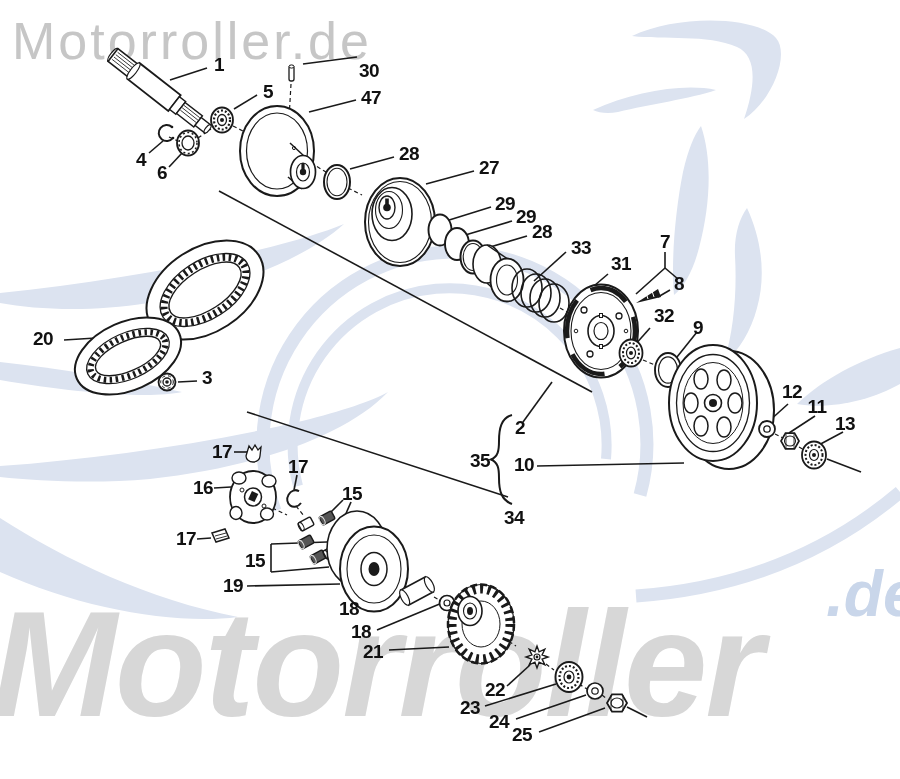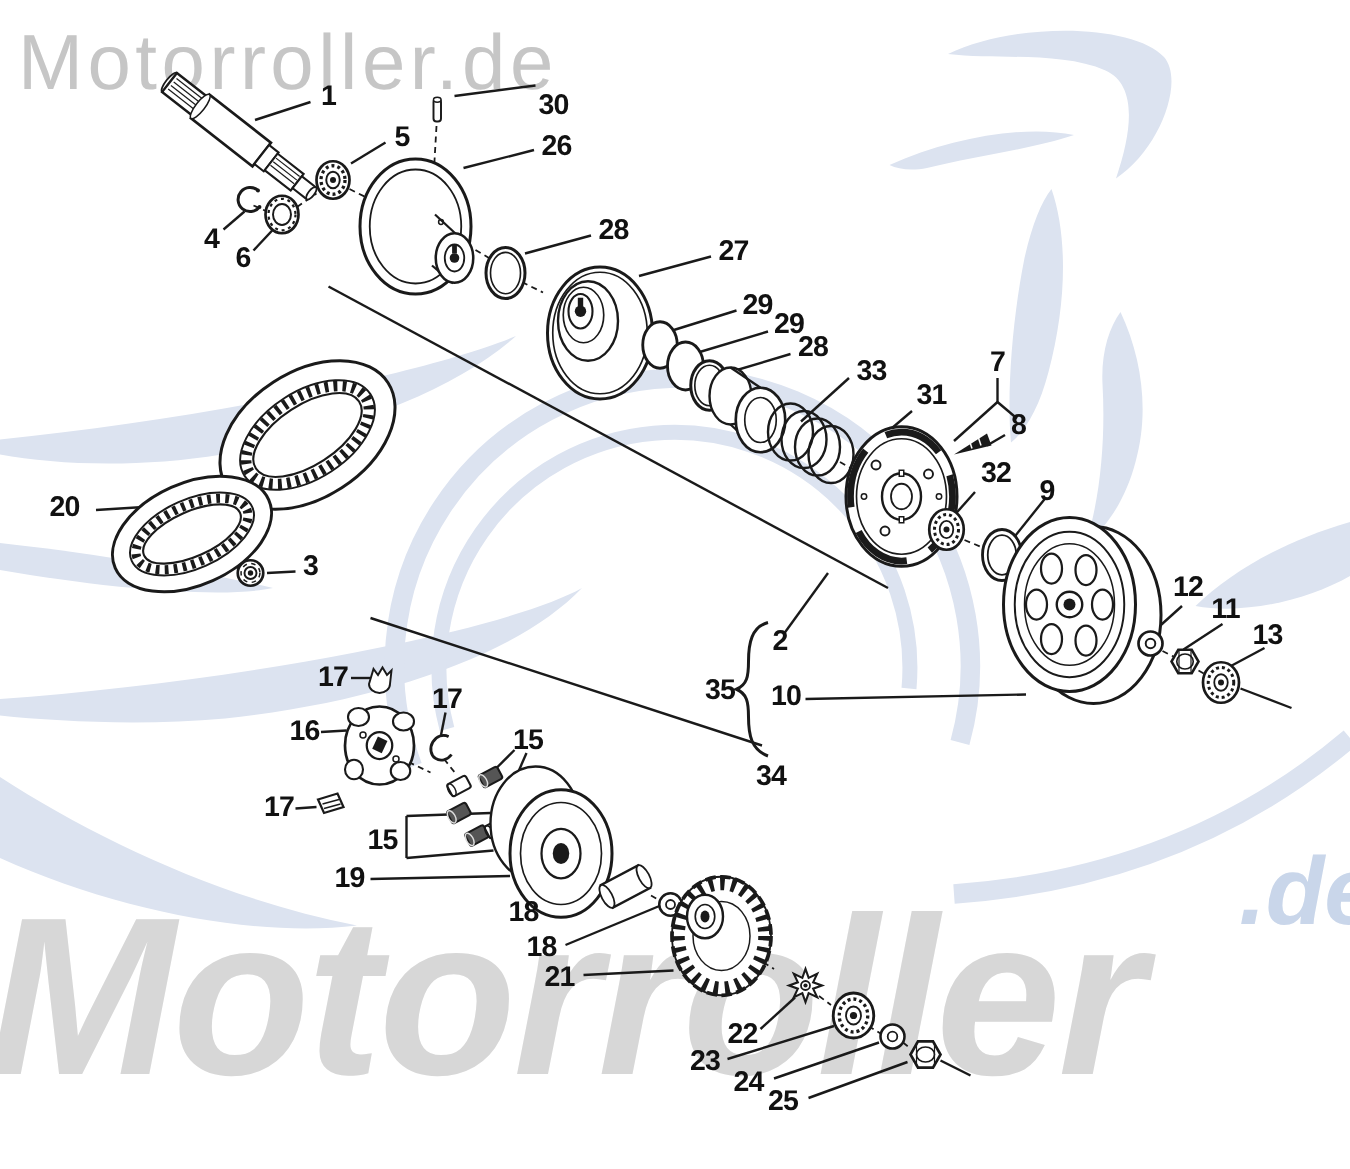--- a/index.html
+++ b/index.html
@@ -406,21 +406,21 @@
       <line x1="623" y1="695" x2="623" y2="711" class="ln" stroke-width="0.8"></line>
     </g>
 
     <path d="M 512,415 C 501,418 499,429 499,441 C 499,451 498,456.5 491,459.5 C 498,462.5 499,468 499,478 C 499,490 501,500 512,504" class="ln" stroke-width="2"></path>
   </g>
 </svg>
 
   <div class="pn" style="left:219px;top:65px">1</div>
   <div class="pn" style="left:369px;top:71px">30</div>
   <div class="pn" style="left:268px;top:92px">5</div>
-  <div class="pn" style="left:371px;top:98px">26</div>
+  <div class="pn" style="left:371px;top:98px">47</div>
   <div class="pn" style="left:141px;top:160px">4</div>
   <div class="pn" style="left:162px;top:173px">6</div>
   <div class="pn" style="left:409px;top:154px">28</div>
   <div class="pn" style="left:489px;top:168px">27</div>
   <div class="pn" style="left:505px;top:204px">29</div>
   <div class="pn" style="left:526px;top:217px">29</div>
   <div class="pn" style="left:542px;top:232px">28</div>
   <div class="pn" style="left:581px;top:248px">33</div>
   <div class="pn" style="left:621px;top:264px">31</div>
   <div class="pn" style="left:665px;top:242px">7</div>

